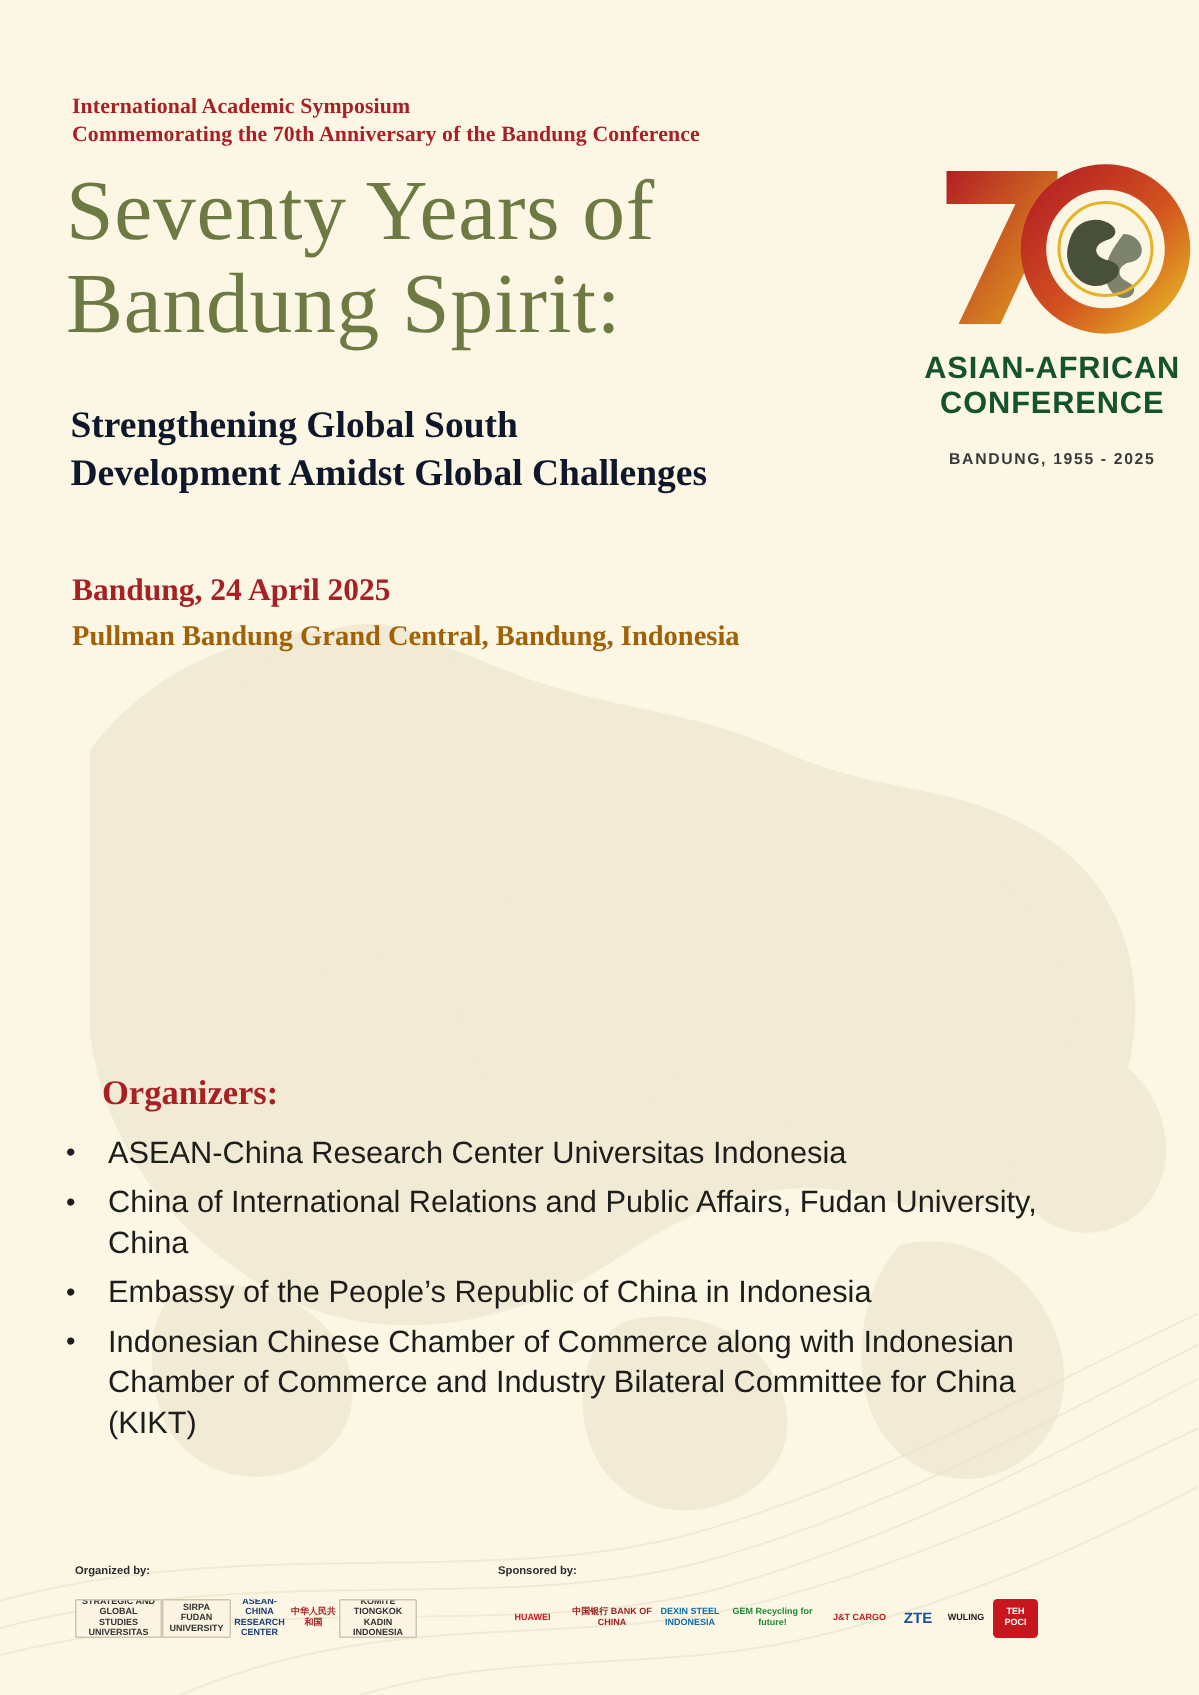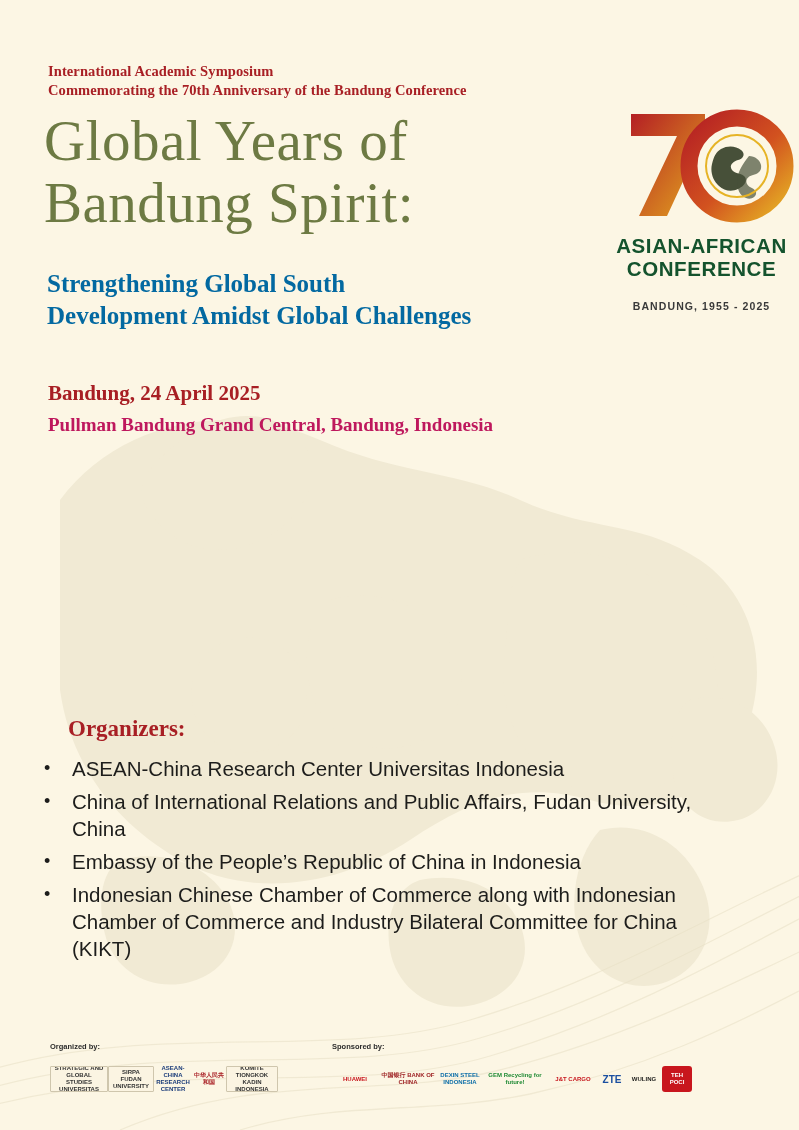--- a/index.html
+++ b/index.html
@@ -60,41 +60,41 @@
     font-weight: normal;
     font-size: 57px;
     line-height: 62px;
     letter-spacing: .5px;
   }
   .subtitle {
     position: absolute;
     left: 47px;
     top: 268px;
     width: 520px;
-    color: #0369a1;
+    color: #0f172a;
     font-family: "Liberation Serif", serif;
     font-weight: bold;
     font-size: 25px;
     line-height: 32px;
   }
   .date-line {
     position: absolute;
     left: 48px;
     top: 380px;
     color: #a81f24;
     font-family: "Liberation Serif", serif;
     font-weight: bold;
     font-size: 21px;
     line-height: 27px;
   }
   .venue-line {
     position: absolute;
     left: 48px;
     top: 412px;
-    color: #be185d;
+    color: #a16207;
     font-family: "Liberation Serif", serif;
     font-weight: bold;
     font-size: 19px;
     line-height: 26px;
   }
 
   
   .logo-block {
     position: absolute;
     right: 30px;
@@ -240,21 +240,21 @@
       <path d="M240 360 C340 330 430 345 530 324 C640 300 730 258 820 210"></path>
     </g>
   </svg>
 
   <div class="kicker">
     <div>International Academic Symposium</div>
     <div>Commemorating the 70th Anniversary of the Bandung Conference</div>
   </div>
 
   <div class="title">
-    <div>Global  Years of</div>
+    <div>Seventy  Years of</div>
     <div>Bandung Spirit:</div>
   </div>
 
   <div class="subtitle">
     <div>Strengthening Global South</div>
     <div>Development Amidst Global Challenges</div>
   </div>
 
   <div class="date-line">Bandung, 24 April 2025</div>
   <div class="venue-line">Pullman Bandung Grand Central, Bandung, Indonesia</div>

